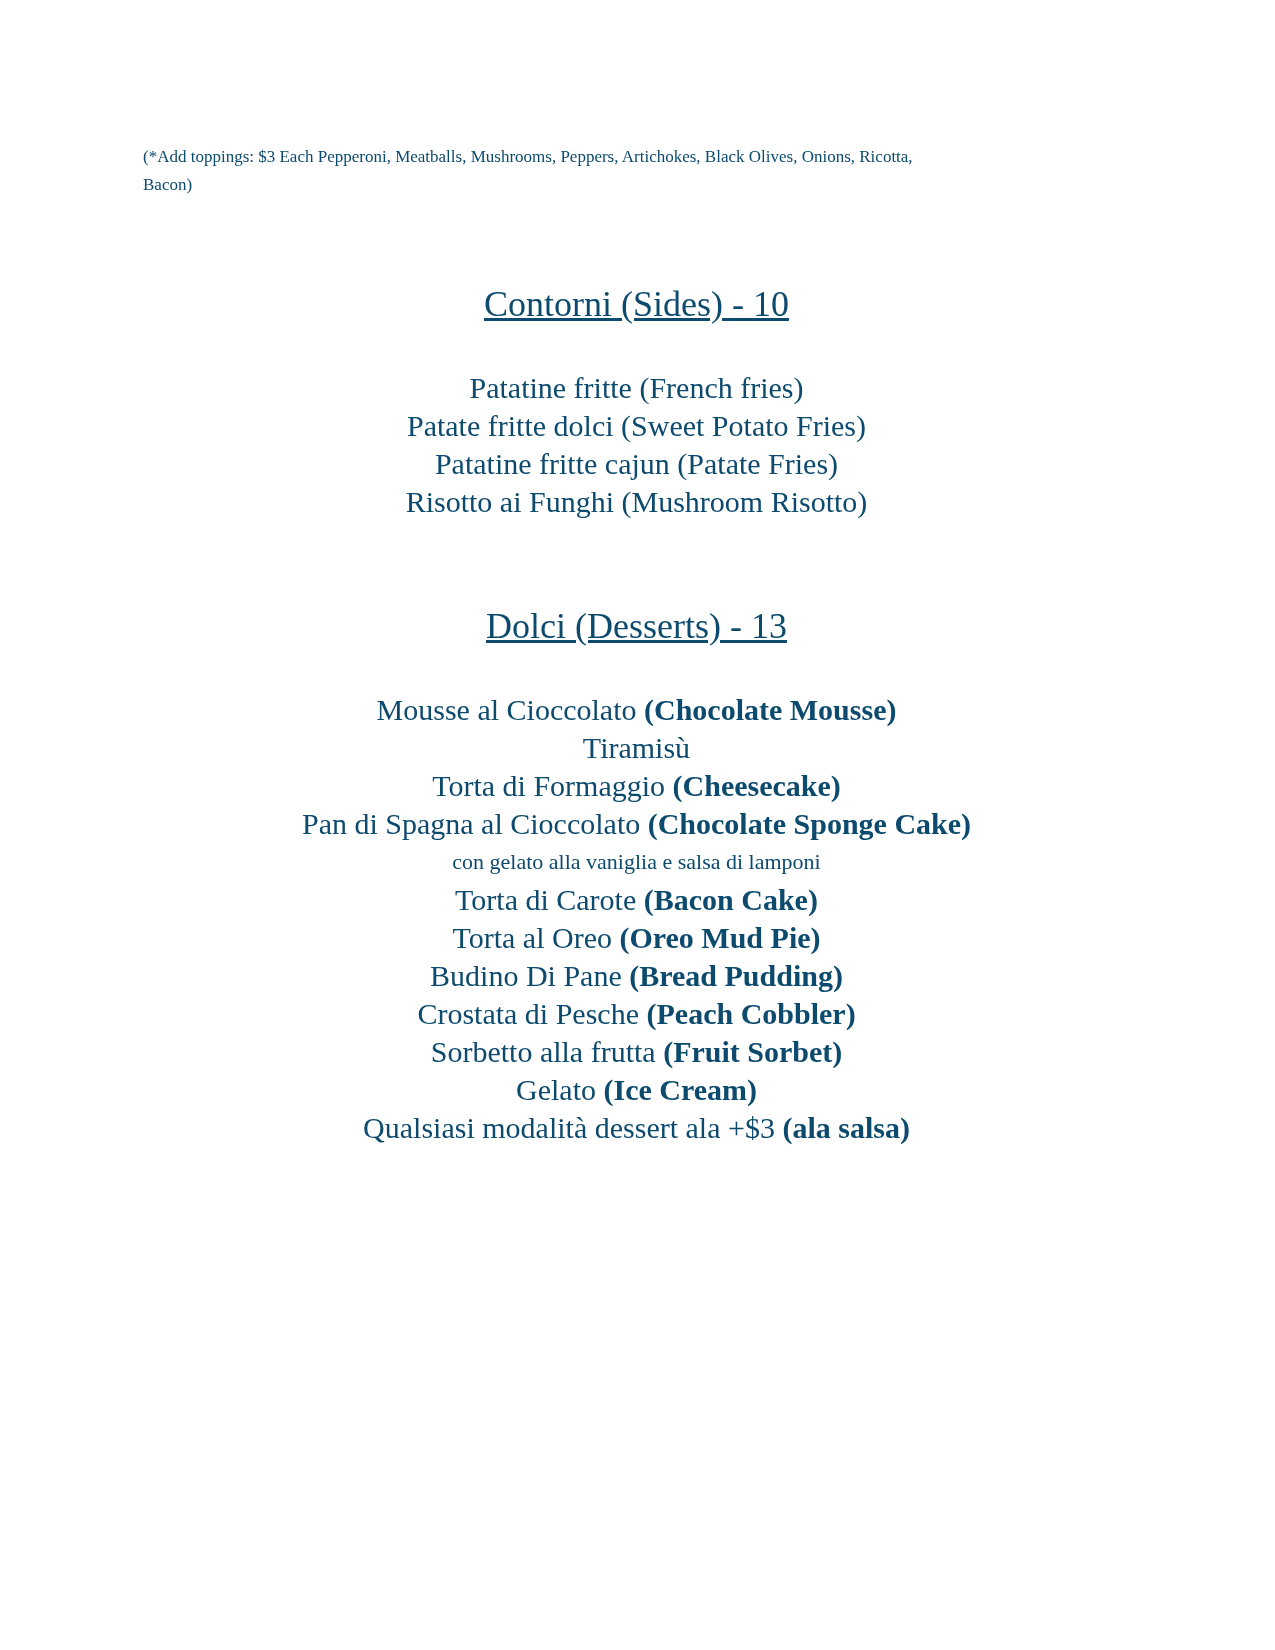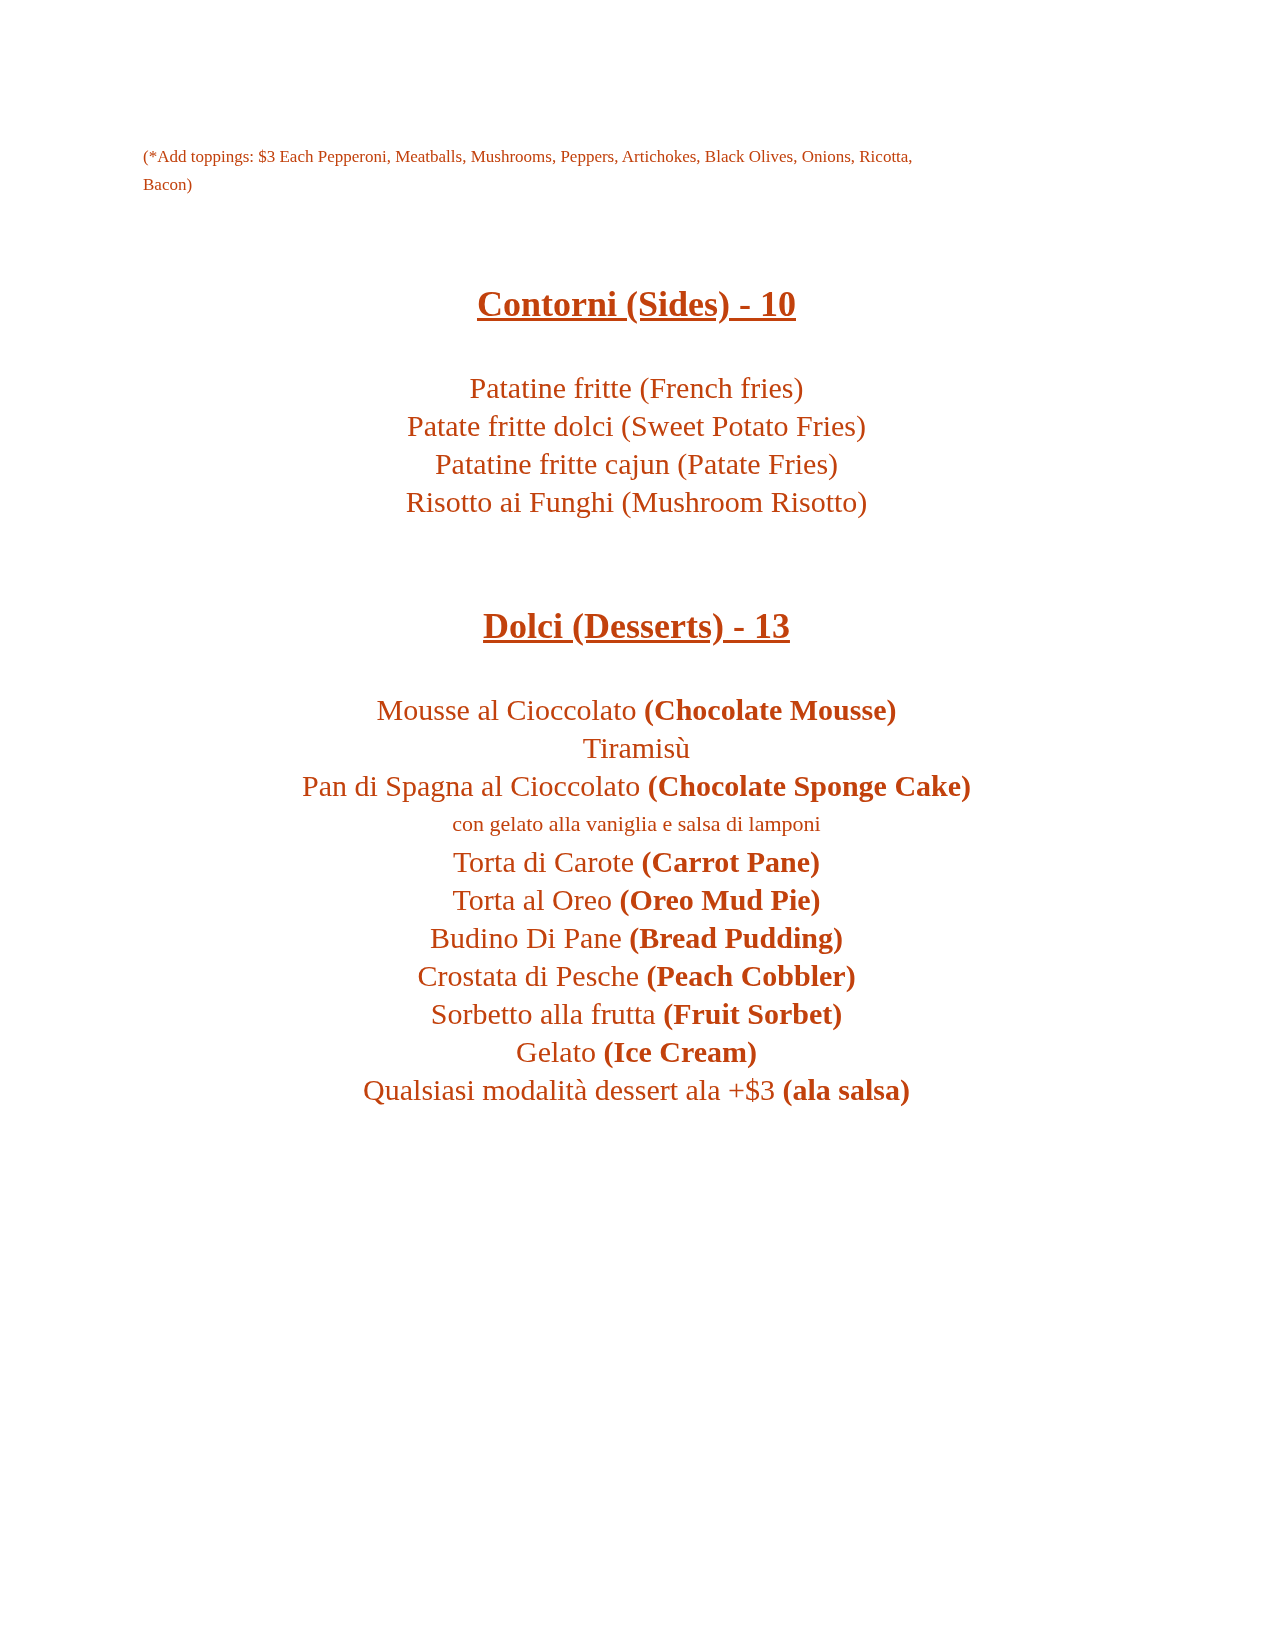--- a/index.html
+++ b/index.html
@@ -6,39 +6,39 @@
     margin: 0;
     padding: 0;
     background: #ffffff;
   }
   .page {
     position: relative;
     width: 1275px;
     height: 1650px;
     box-sizing: border-box;
     background: #ffffff;
-    color: #c2410c;
+    color: #0c4a6e;
     font-family: "Liberation Serif", "DejaVu Serif", serif;
     padding: 143px 145px 0 143px;
     overflow: hidden;
   }
   .note {
     margin: 0;
     font-size: 17px;
     line-height: 28px;
     text-align: left;
     white-space: normal;
   }
   .note .note-line { display: block; }
   .menu-section { margin: 0; }
   .section-heading {
     margin: 84px 0 0 0;
     font-size: 36px;
     line-height: 42px;
-    font-weight: bold;
+    font-weight: normal;
     text-decoration: underline;
     text-align: center;
     font-family: inherit;
   }
   .menu-items {
     margin: 44px 0 0 0;
     padding: 0;
     list-style: none;
     text-align: center;
   }
@@ -68,23 +68,24 @@
           <li class="menu-item"><span>Patatine fritte cajun</span> <span class="">(Patate Fries)</span></li>
           <li class="menu-item"><span>Risotto ai Funghi</span> <span class="">(Mushroom Risotto)</span></li>
         </ul>
   </section>
 
   <section class="menu-section">
     <h2 class="section-heading">Dolci (Desserts) - 13</h2>
     <ul class="menu-items">
           <li class="menu-item"><span>Mousse al Cioccolato</span> <span class="en-bold">(Chocolate Mousse)</span></li>
           <li class="menu-item"><span>Tiramisù</span></li>
+          <li class="menu-item"><span>Torta di Formaggio</span> <span class="en-bold">(Cheesecake)</span></li>
           <li class="menu-item"><span>Pan di Spagna al Cioccolato</span> <span class="en-bold">(Chocolate Sponge Cake)</span></li>
           <li class="menu-item small"><span>con gelato alla vaniglia e salsa di lamponi</span></li>
-          <li class="menu-item"><span>Torta di Carote</span> <span class="en-bold">(Carrot Pane)</span></li>
+          <li class="menu-item"><span>Torta di Carote</span> <span class="en-bold">(Bacon Cake)</span></li>
           <li class="menu-item"><span>Torta al Oreo</span> <span class="en-bold">(Oreo Mud Pie)</span></li>
           <li class="menu-item"><span>Budino Di Pane</span> <span class="en-bold">(Bread Pudding)</span></li>
           <li class="menu-item"><span>Crostata di Pesche</span> <span class="en-bold">(Peach Cobbler)</span></li>
           <li class="menu-item"><span>Sorbetto alla frutta</span> <span class="en-bold">(Fruit Sorbet)</span></li>
           <li class="menu-item"><span>Gelato</span> <span class="en-bold">(Ice Cream)</span></li>
           <li class="menu-item"><span>Qualsiasi modalità dessert ala +$3</span> <span class="en-bold">(ala salsa)</span></li>
         </ul>
   </section>
 </div>
 </div>

